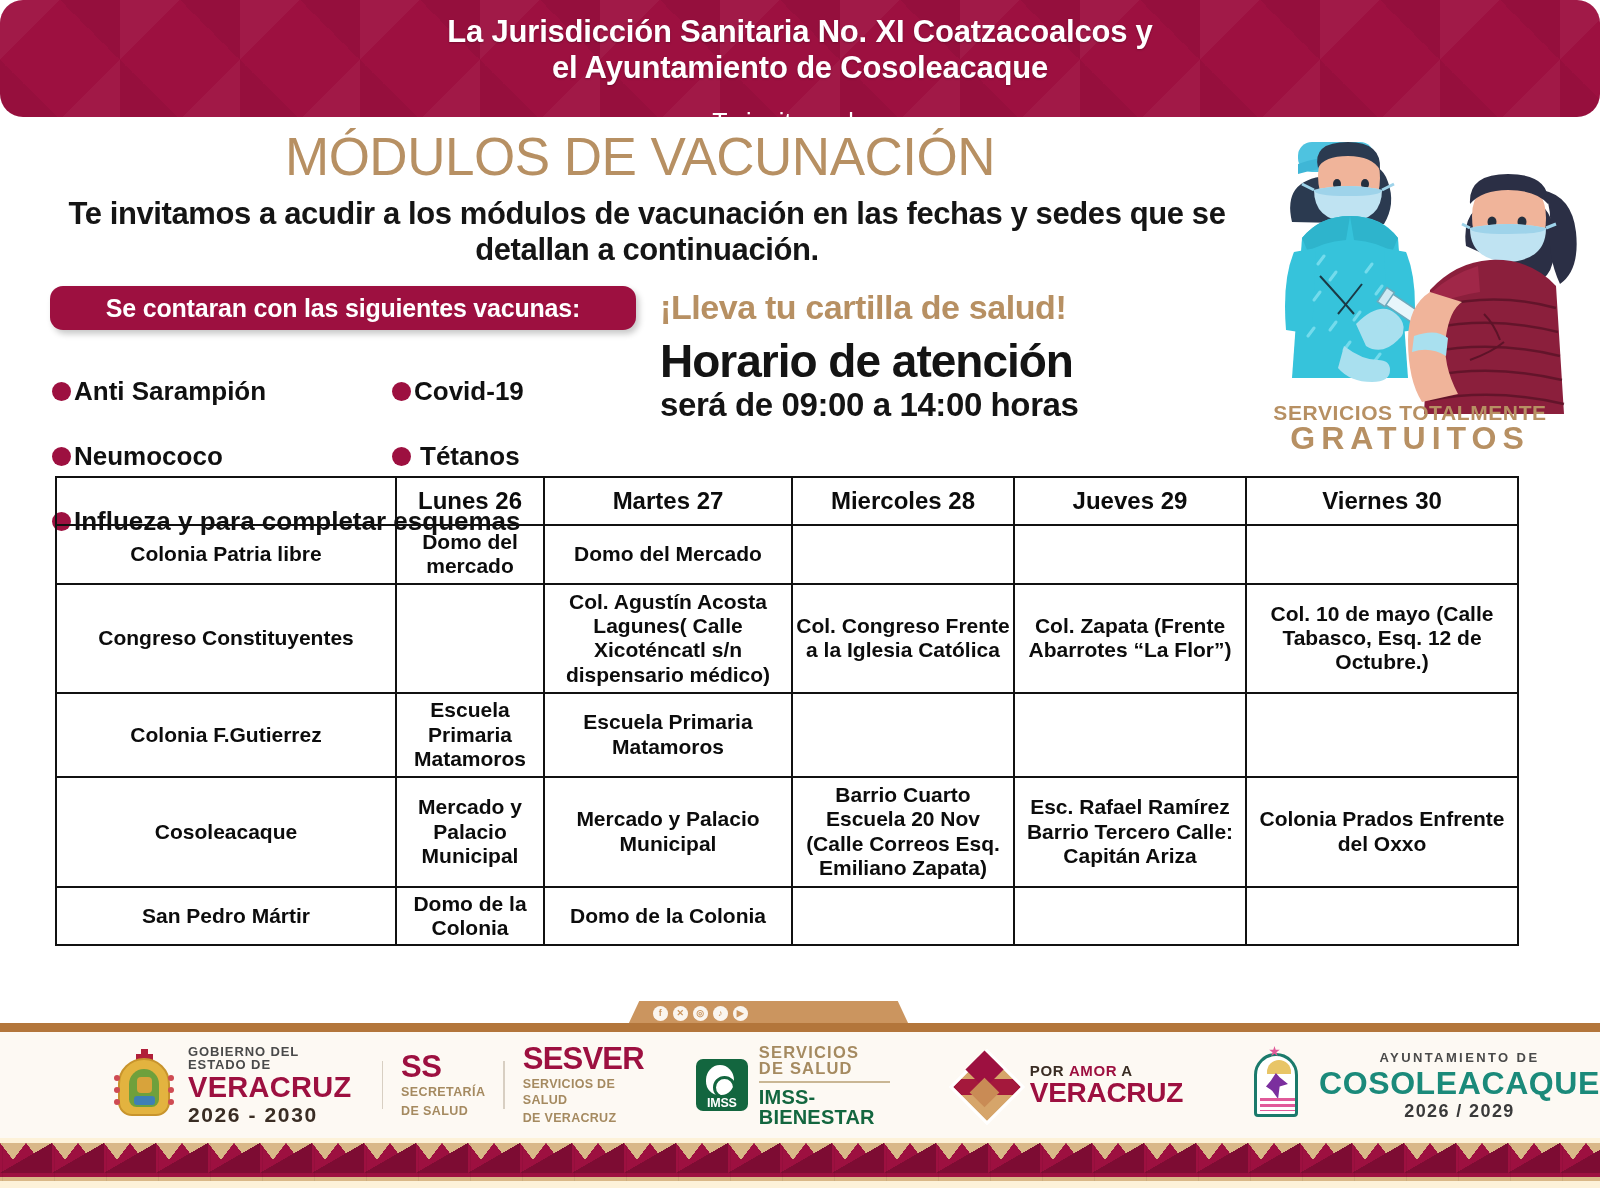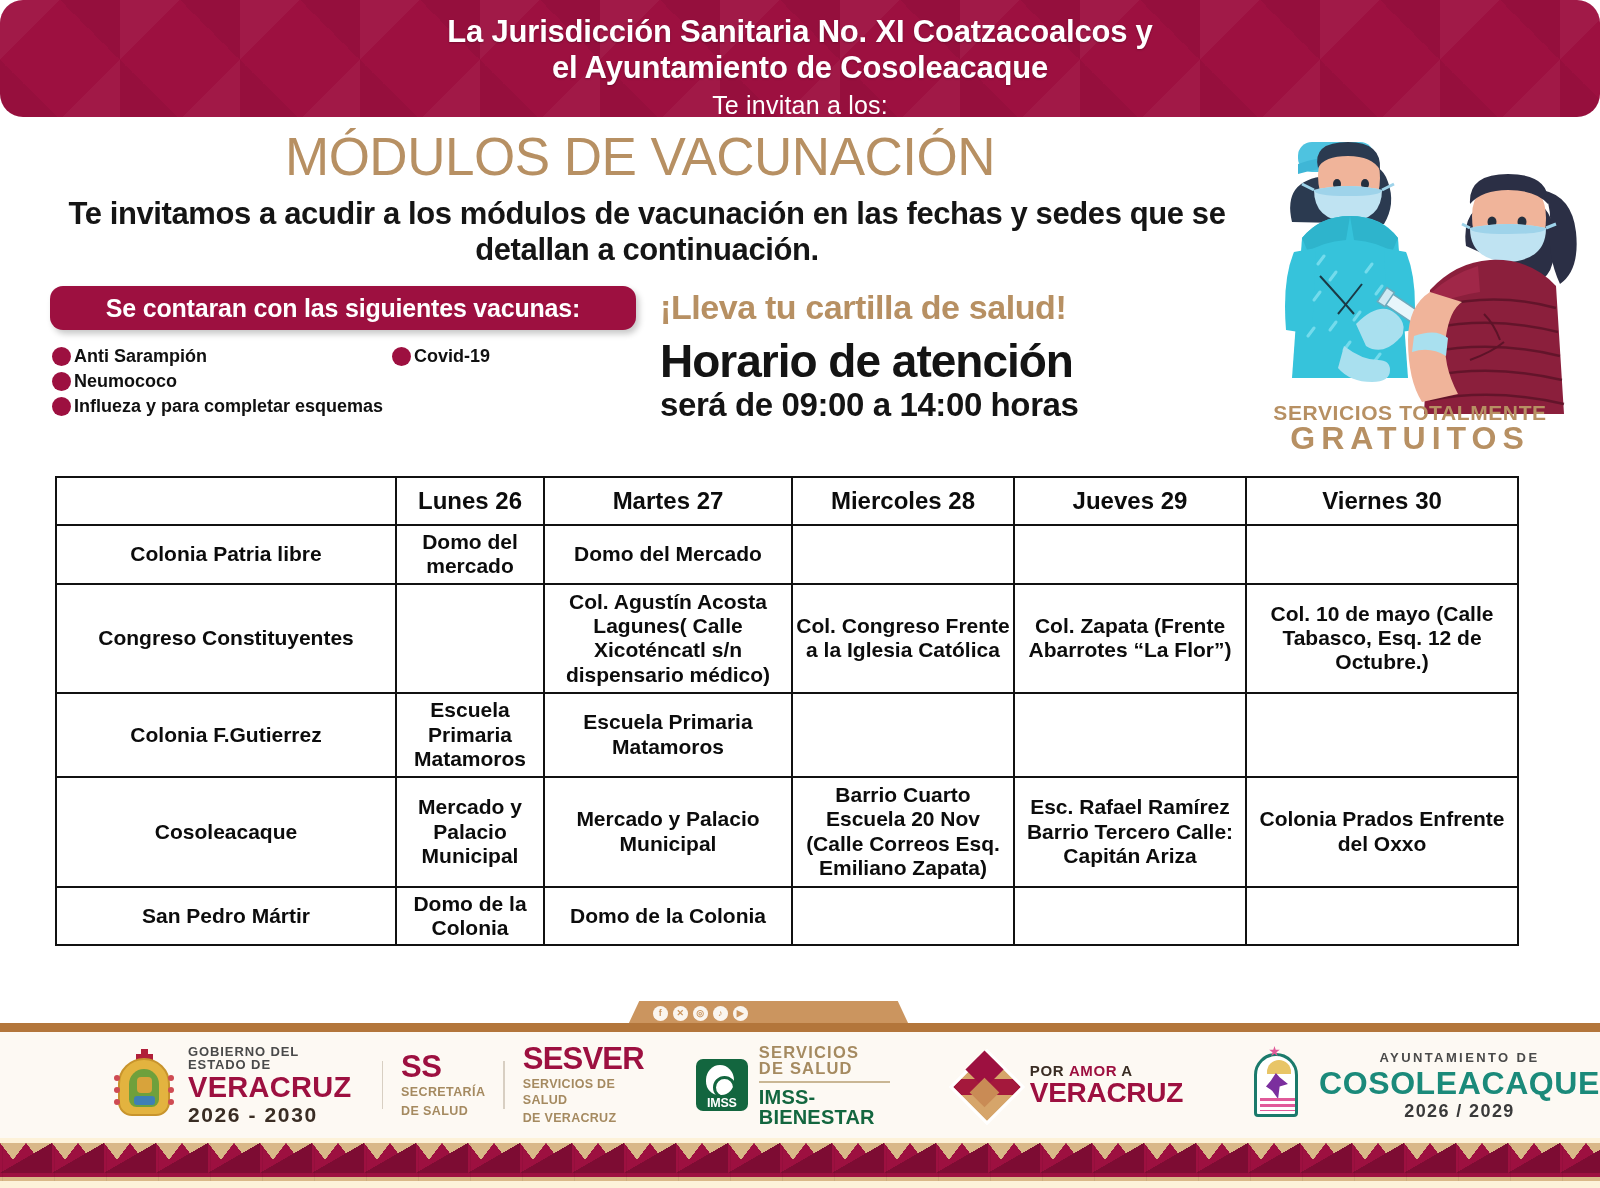--- a/index.html
+++ b/index.html
@@ -23,21 +23,21 @@
       linear-gradient(45deg, rgba(0,0,0,0.045) 25%, transparent 25%) 0 0/120px 120px,
       #9d1040;
     display:flex;flex-direction:column;align-items:center;justify-content:flex-start;
     padding-top:14px;box-sizing:border-box;border-radius:23px;
   }
   .banner-line1{
     color:#fff;font-size:31px;font-weight:bold;line-height:1.16;text-align:center;
     letter-spacing:-0.2px;text-shadow:0 1px 2px rgba(0,0,0,.25);
   }
   .banner-line2{
-    color:#fff;font-size:25px;font-weight:400;text-align:center;margin-top:5px;
+    color:#fff;font-size:25px;font-weight:400;text-align:center;margin-top:22px;
     letter-spacing:0.2px;
   }
 
   
   .main-title{
     position:absolute;left:0;top:126px;width:1280px;text-align:center;
     color:#b79063;font-size:53px;font-weight:normal;letter-spacing:-0.5px;
     font-family:"Liberation Sans", sans-serif;
   }
   .sub-invite{
@@ -49,21 +49,21 @@
   .vac-pill{
     position:absolute;left:50px;top:286px;width:586px;height:44px;
     background:#9d1040;border-radius:13px;
     display:flex;align-items:center;justify-content:center;
     box-shadow:3px 4px 6px rgba(0,0,0,.22);
   }
   .vac-pill span{color:#fff;font-size:25px;font-weight:bold;letter-spacing:-0.2px;}
 
   .vac-list{position:absolute;left:52px;top:346px;width:620px;}
   .vac-row{display:flex;align-items:flex-start;margin-bottom:4px;}
-  .vac-item{display:flex;align-items:center;font-size:18px;font-weight:bold;color:#101010;}
+  .vac-item{display:flex;align-items:center;font-size:26px;font-weight:bold;color:#101010;margin-top:30px;}
   .vac-item .dot{
     width:19px;height:19px;border-radius:50%;background:#9d1040;
     display:inline-block;margin-right:3px;flex:0 0 auto;
   }
   .vac-col-a{width:340px;}
   .vac-col-b{width:280px;}
 
   
   .cartilla{
     position:absolute;left:660px;top:288px;width:570px;
@@ -309,20 +309,24 @@
       </div>
       <div class="vac-item vac-col-b">
         <span class="dot"></span>
         <span>Covid-19</span>
       </div>
     </div>
     <div class="vac-row">
       <div class="vac-item vac-col-a">
         <span class="dot"></span>
         <span>Neumococo</span>
+      </div>
+      <div class="vac-item vac-col-b">
+        <span class="dot"></span>
+        <span style="margin-left:6px">Tétanos</span>
       </div>
     </div>
     <div class="vac-row">
       <div class="vac-item">
         <span class="dot"></span>
         <span>Influeza y para completar esquemas</span>
       </div>
     </div>
   </div>
 

